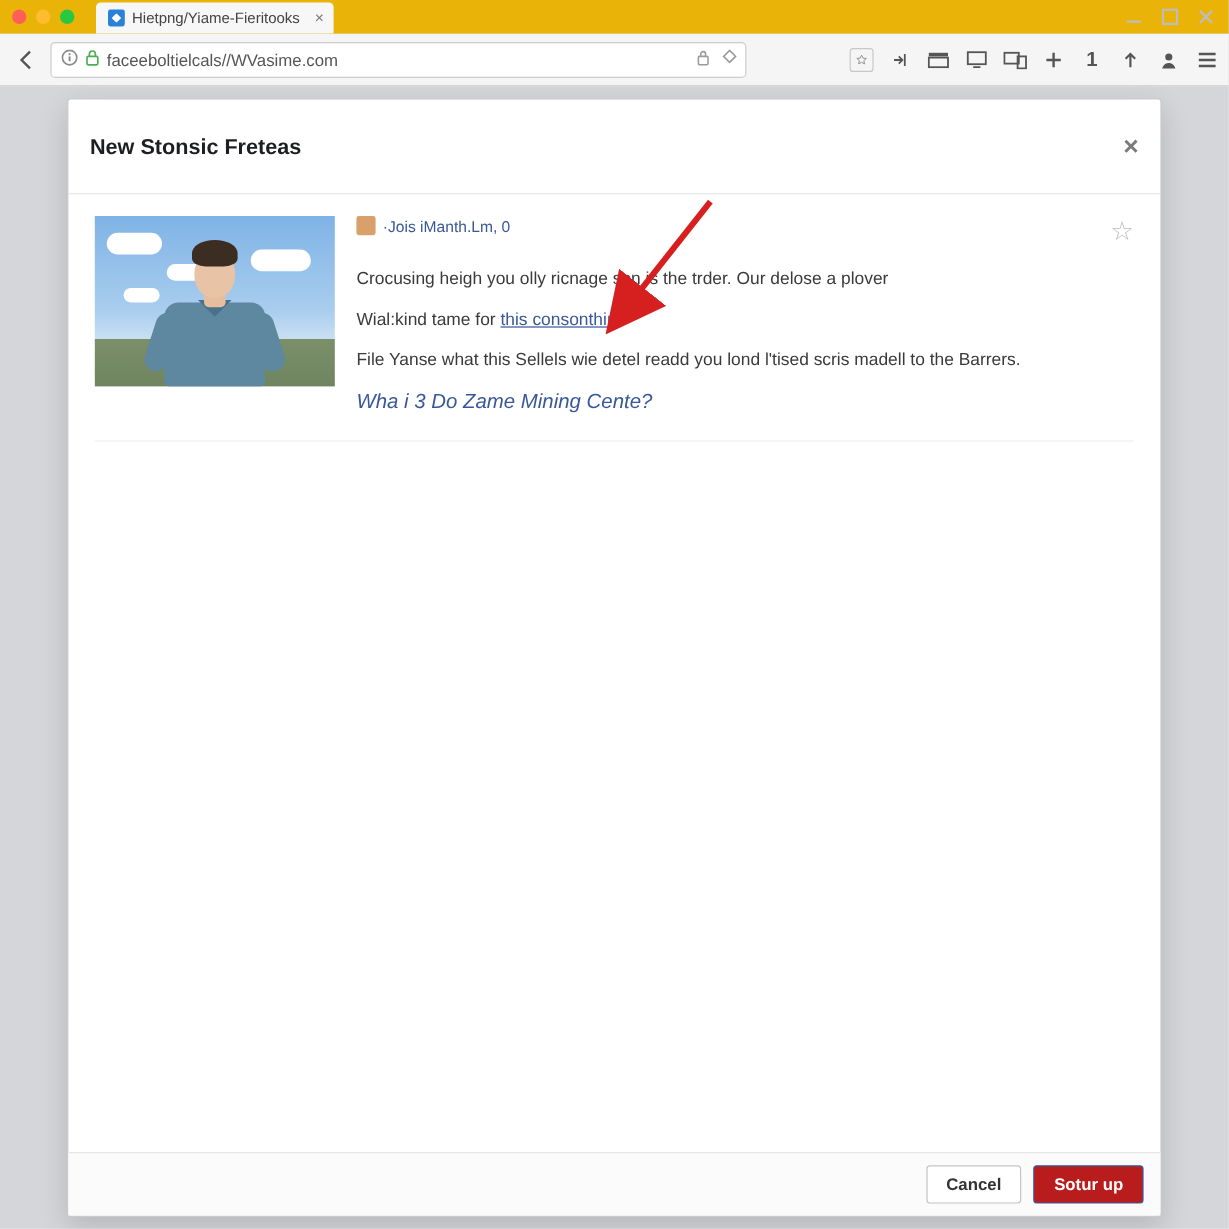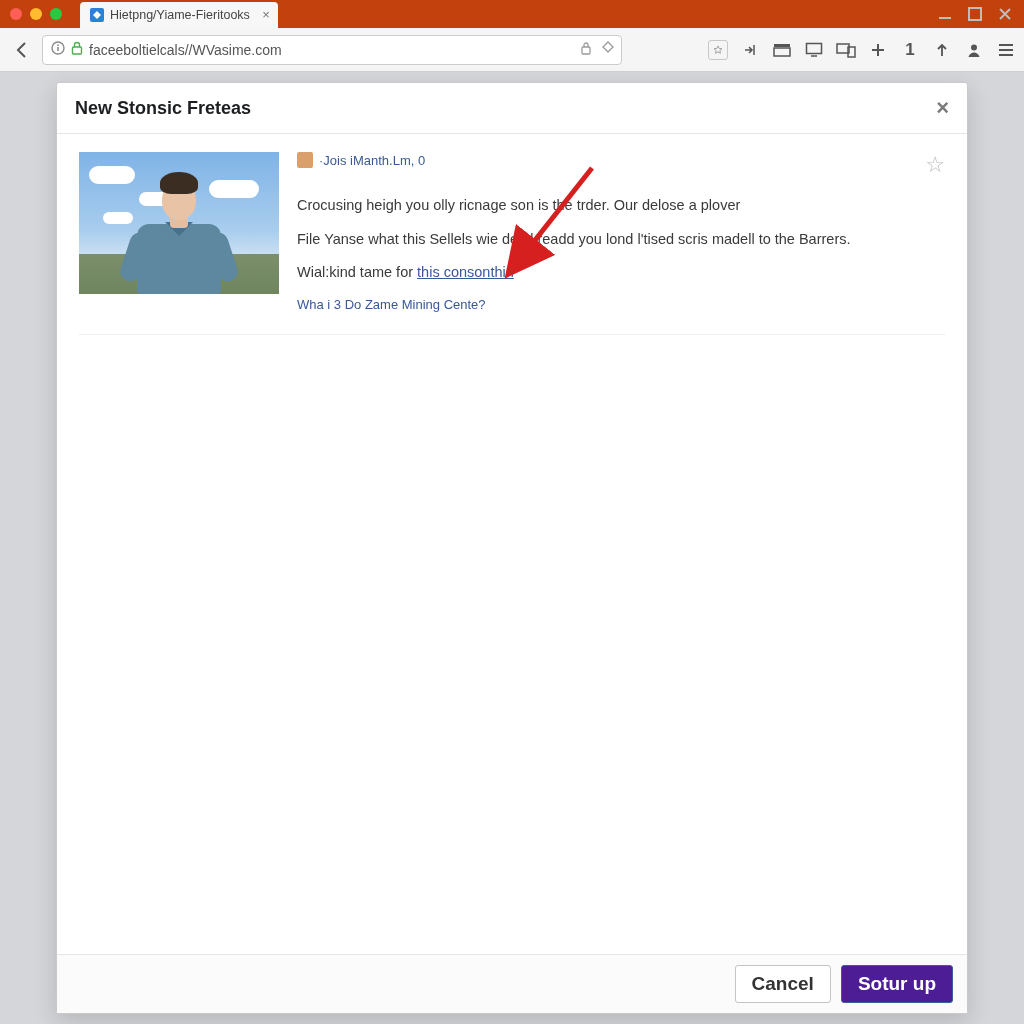--- a/index.html
+++ b/index.html
@@ -6,21 +6,21 @@
   body {
     width: 1024px; height: 1024px;
     font-family: Helvetica, Arial, sans-serif;
     background: #d4d6d9;
     overflow: hidden;
     position: relative;
   }
   
   .titlebar {
     height: 28px;
-    background: #c2410c;
+    background: #eab308;
     display: flex; align-items: center;
     padding: 0 10px;
     position: relative;
   }
   .traffic { display: flex; gap: 8px; margin-right: 18px; }
   .tlight { width: 12px; height: 12px; border-radius: 50%; }
   .tred { background: #ff5f57; }
   .tyel { background: #febc2e; }
   .tgrn { background: #28c840; }
   .tab {
@@ -85,21 +85,21 @@
     width: 912px;
     height: 932px;
     background: #fff;
     border: 1px solid #c9c9c9;
     border-radius: 3px;
     box-shadow: 0 8px 24px rgba(0,0,0,.15);
     display:flex; flex-direction:column;
     position: relative;
   }
   .dlg-header{
-    padding: 14px 18px;
+    padding: 28px 18px;
     border-bottom: 1px solid #e5e5e5;
     display:flex; align-items:center;
     font-size:18px; font-weight:700; color:#1c1e21;
   }
   .dlg-close{margin-left:auto;color:#7a7a7a;font-size:22px;cursor:pointer;line-height:1;}
   .dlg-body{flex:1;overflow:auto;padding:18px 22px 0;}
   .news-item{display:flex;gap:18px;padding-bottom:22px;border-bottom:1px solid #eee;position:relative;}
   .thumb{
     width:200px;height:142px;flex:0 0 200px;
     background: linear-gradient(#7fb3e6 0%, #a8cdee 55%, #c9dff2 72%, #7a8f6a 72%, #6f855f 100%);
@@ -121,32 +121,32 @@
   .arm-l{left:-12px;transform:rotate(18deg);} .arm-r{right:-12px;transform:rotate(-18deg);}
   .collar{position:absolute;top:-2px;left:50%;transform:translateX(-50%);width:0;height:0;border-left:14px solid transparent;border-right:14px solid transparent;border-top:14px solid #4a718a;}
 
   .news-content{flex:1;position:relative;}
   .news-star{position:absolute;top:0;right:0;color:#b9bbbf;font-size:22px;}
   .news-title{font-size:19px;font-weight:700;color:#1c1e21;margin-bottom:6px;padding-right:30px;}
   .news-meta{font-size:13px;color:#385898;display:flex;align-items:center;gap:6px;margin-bottom:28px;}
   .meta-avatar{width:16px;height:16px;background:#d9a06b;border-radius:2px;display:inline-block;}
   .news-para{font-size:14.5px;color:#3a3a3a;margin-bottom:14px;line-height:1.35;}
   .news-para a{color:#385898;text-decoration:underline;}
-  .news-link{font-size:13px;color:#385898;margin-top:6px;}
+  .news-link{font-size:17px;color:#385898;margin-top:6px;font-style:italic;}
 
   
   .dlg-footer{
     border-top:1px solid #e5e5e5;
     padding:10px 14px;
     display:flex;justify-content:flex-end;gap:10px;
     background:#fbfbfb;
   }
-  .btn{font-size:19px;font-weight:700;padding:7px 16px;border-radius:3px;cursor:pointer;}
+  .btn{font-size:14px;font-weight:700;padding:7px 16px;border-radius:3px;cursor:pointer;}
   .btn-secondary{background:#fff;border:1px solid #c4c4c4;color:#333;}
-  .btn-primary{background:#4c1d95;border:1px solid #3b5ca0;color:#fff;}
+  .btn-primary{background:#b91c1c;border:1px solid #3b5ca0;color:#fff;}
 
   
   .red-arrow{
     position:absolute;top:80px;left:440px;width:120px;height:120px;pointer-events:none;
   }
   .red-caption{
     position:absolute;left:0;right:0;top:760px;
     text-align:center;color:#d62020;font-weight:700;font-size:24px;
     pointer-events:none;
   }
@@ -301,24 +301,24 @@
           </div>
         </div>
 
         <div class="news-content">
           <span class="news-star">☆</span>
           <div class="news-meta">
             <span class="meta-avatar"></span>
             <span>·Jois iManth.Lm, 0</span>
           </div>
           <div class="news-para">Crocusing heigh you olly ricnage son is the trder. Our delose a plover</div>
-          <div class="news-para">File Yanse what this Sellels wie detel readd you lond l'tised scris madell to the Barrers.</div>
           <div class="news-para">
             <span>Wial:kind tame for </span><a href="#">this consonthin</a>
           </div>
+          <div class="news-para">File Yanse what this Sellels wie detel readd you lond l'tised scris madell to the Barrers.</div>
           <div class="news-link">Wha i 3 Do Zame Mining Cente?</div>
         </div>
       </div>
     </div>
 
     <svg class="red-arrow" viewBox="0 0 120 120">
       <defs>
           <marker id="ah" markerWidth="10" markerHeight="10" refX="6" refY="5" orient="auto">
             <path d="M0 0 L10 5 L0 10 z" fill="#d62020"></path>
           </marker>

